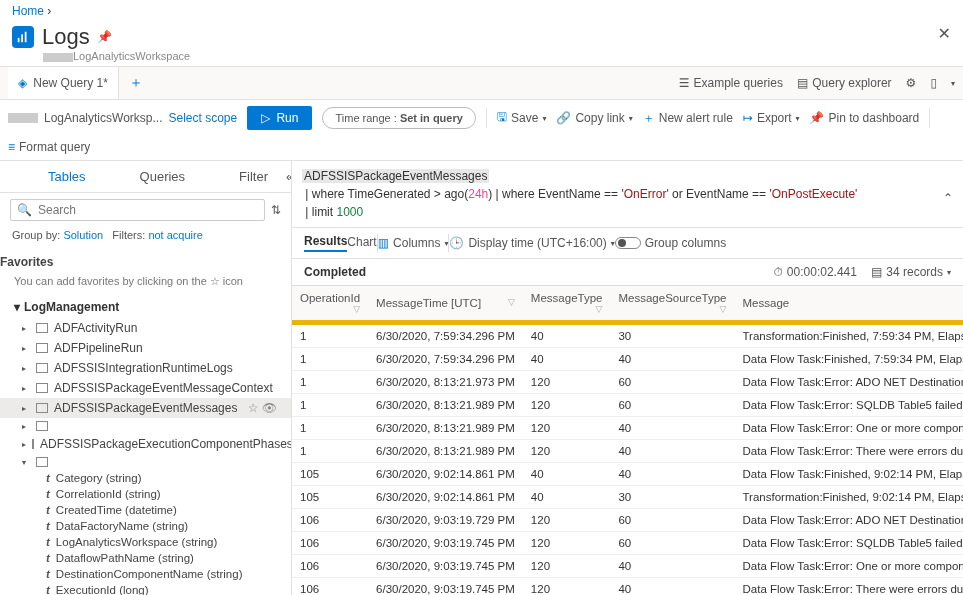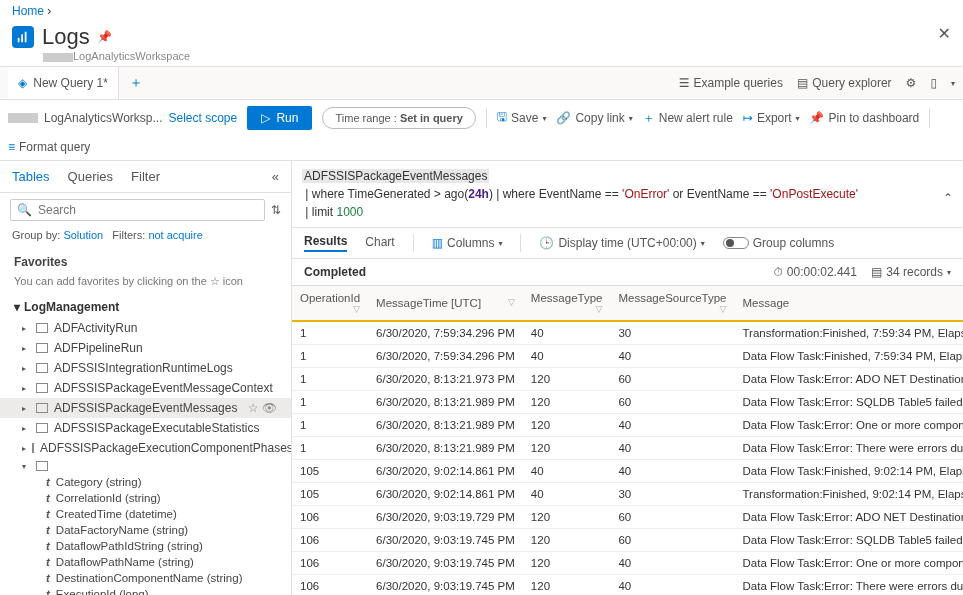--- a/index.html
+++ b/index.html
@@ -30,66 +30,66 @@
 .run-btn { background: #0078d4; color: #fff; border: none; border-radius: 2px; padding: 5px 14px; display: flex; align-items: center; gap: 6px; cursor: pointer; font-size: 12px; }
 .time-pill { border: 1px solid #bbb; border-radius: 12px; padding: 4px 12px; font-size: 11px; color: #555; }
 .tb-sep { width: 1px; height: 20px; background: #e1e1e1; }
 .tb-btn { display: flex; align-items: center; gap: 4px; color: #555; cursor: pointer; font-size: 12px; }
 .tb-btn .i { color: #0078d4; }
 .chev { font-size: 8px; color: #555; }
 
 .main-split { display: flex; height: 470px; }
 .left-pane { width: 292px; border-right: 1px solid #e1e1e1; display: flex; flex-direction: column; overflow: hidden; }
 .left-tabs { display: flex; gap: 18px; padding: 8px 12px; border-bottom: 1px solid #e1e1e1; font-size: 13px; }
-.left-tabs .lt { color: #555; cursor: pointer; }
+.left-tabs .lt { color: #555; cursor: pointer; margin-left: 36px; }
 .left-tabs .lt.active { color: #0078d4; }
 .collapse-ic { margin-left: auto; color: #555; }
 .search-row { padding: 6px 10px; display: flex; gap: 6px; }
 .search-box { flex: 1; border: 1px solid #ccc; border-radius: 2px; padding: 3px 6px; display: flex; align-items: center; gap: 6px; }
 .search-box input { border: none; outline: none; flex: 1; font-size: 12px; }
 .filter-ic { color: #555; display: flex; align-items: center; }
 .groupby { padding: 2px 12px 6px; font-size: 11px; color: #555; }
 .groupby .link { color: #0078d4; }
 
 .tree { overflow-y: auto; flex: 1; padding: 4px 0; }
-.tree-section { padding: 4px 14px; font-weight: 600; font-size: 12px; color: #444; }
+.tree-section { padding: 4px 0; font-weight: 600; font-size: 12px; color: #444; }
 .tree-hint { padding: 2px 14px 8px; font-size: 11px; color: #777; }
 .tree-group { padding: 4px 14px; font-weight: 600; font-size: 12px; display: flex; align-items: center; gap: 4px; }
 .tree-item { padding: 3px 14px 3px 22px; display: flex; align-items: center; gap: 6px; font-size: 12px; color: #444; cursor: pointer; }
 .tree-item.selected { background: #edebe9; }
 .tree-item .caret { font-size: 8px; color: #555; width: 8px; }
 .tree-item .box { width: 12px; height: 10px; border: 1px solid #888; display: inline-block; }
 .tree-item .star { margin-left: auto; color: #888; }
 .tree-field { padding: 2px 14px 2px 46px; font-size: 11.5px; color: #444; display: flex; align-items: center; gap: 6px; }
 .tree-field .t { font-style: italic; font-weight: 600; color: #555; }
 
 .right-pane { flex: 1; display: flex; flex-direction: column; overflow: hidden; }
 .query-area { padding: 6px 10px; font-family: Consolas, monospace; font-size: 12px; border-bottom: 1px solid #e1e1e1; line-height: 1.5; position: relative; }
 .query-area .hl-table { background: #e7e7e7; padding: 0 2px; }
-.kw { color: #4c1d95; font-weight: bold; }
+.kw { color: #ec4899; }
 .str { color: #a31515; }
 .num { color: #15803d; }
 .expand-ic { position: absolute; right: 10px; top: 28px; color: #555; }
 
-.results-tabs { display: flex; align-items: center; gap: 18px; padding: 6px 12px; border-bottom: 1px solid #e1e1e1; font-size: 12px; }
+.results-tabs { display: flex; align-items: center; padding: 6px 12px; border-bottom: 1px solid #e1e1e1; font-size: 12px; }
 .results-tabs .rt { color: #555; padding-bottom: 2px; cursor: pointer; }
 .results-tabs .rt.active { color: #323130; border-bottom: 2px solid #0078d4; font-weight: 600; }
 .rt-sep { width: 1px; height: 18px; background: #ddd; }
 .rt-btn { display: flex; align-items: center; gap: 4px; color: #555; cursor: pointer; }
 .toggle { width: 26px; height: 12px; border: 1px solid #888; border-radius: 8px; position: relative; }
 .toggle::after { content: ''; position: absolute; width: 8px; height: 8px; background: #555; border-radius: 50%; top: 1px; left: 2px; }
 
 .status-row { display: flex; align-items: center; padding: 6px 12px; font-size: 12px; }
 .status-row .done { font-weight: 600; }
 .status-row .meta { margin-left: auto; display: flex; gap: 14px; color: #555; }
 .status-row .meta span { display: flex; align-items: center; gap: 4px; }
 
 .grid { flex: 1; overflow: auto; }
 .grid table { width: 100%; border-collapse: collapse; font-size: 11.5px; }
-.grid th { text-align: left; padding: 6px 8px; border-bottom: 2px solid #eab308; border-top: 1px solid #ddd; background: #faf9f8; font-weight: 400; color: #555; position: relative; }
+.grid th { text-align: left; padding: 6px 8px; border-bottom: 5px solid #eab308; border-top: 1px solid #ddd; background: #faf9f8; font-weight: 400; color: #555; position: relative; }
 .grid th .filt { float: right; color: #aaa; font-size: 9px; }
 .grid td { padding: 5px 8px; border-bottom: 1px solid #eee; white-space: nowrap; overflow: hidden; text-overflow: ellipsis; }
 .col-op { width: 80px; }
 .col-time { width: 170px; }
 .col-mtype { width: 90px; margin-left: 44px; }
 .col-src { width: 110px; }
 .col-msg { max-width: 260px; }
 </style>
 </head>
 <body>
@@ -226,21 +226,20 @@
           </div>
           <div class="tree-item selected">
             <span class="caret">▸</span>
             <span class="box"></span>
             <span>ADFSSISPackageEventMessages</span>
             <span class="star">☆ 👁</span>
           </div>
           <div class="tree-item">
             <span class="caret">▸</span>
             <span class="box"></span>
-            <span>ADFSSISPackageExecutableStatistics</span>
           </div>
           <div class="tree-item">
             <span class="caret">▸</span>
             <span class="box"></span>
             <span>ADFSSISPackageExecutionComponentPhases</span>
           </div>
           <div class="tree-item">
             <span class="caret">▾</span>
             <span class="box"></span>
           </div>
@@ -257,21 +256,21 @@
           <div class="tree-field">
             <span class="t">t</span>
             <span>CreatedTime (datetime)</span>
           </div>
           <div class="tree-field">
             <span class="t">t</span>
             <span>DataFactoryName (string)</span>
           </div>
           <div class="tree-field">
             <span class="t">t</span>
-            <span>DataflowPathIdString (string)</span>
+            <span>LogAnalyticsWorkspace (string)</span>
           </div>
           <div class="tree-field">
             <span class="t">t</span>
             <span>DataflowPathName (string)</span>
           </div>
           <div class="tree-field">
             <span class="t">t</span>
             <span>DestinationComponentName (string)</span>
           </div>
           <div class="tree-field">
@@ -295,21 +294,21 @@
       <span class="rt">Chart</span>
       <span class="rt-sep"></span>
       <span class="rt-btn">
           <span style="color:#0078d4">▥</span>
           <span>Columns</span>
           <span class="chev">▾</span>
         </span>
       <span class="rt-sep"></span>
       <span class="rt-btn">
           <span style="color:#0078d4">🕒</span>
-          <span>Display time (UTC+00:00)</span>
+          <span>Display time (UTC+16:00)</span>
           <span class="chev">▾</span>
         </span>
       <span class="rt-btn">
           <span class="toggle"></span>
           <span>Group columns</span>
         </span>
     </div>
 
     <div class="status-row">
       <span class="done">Completed</span>

